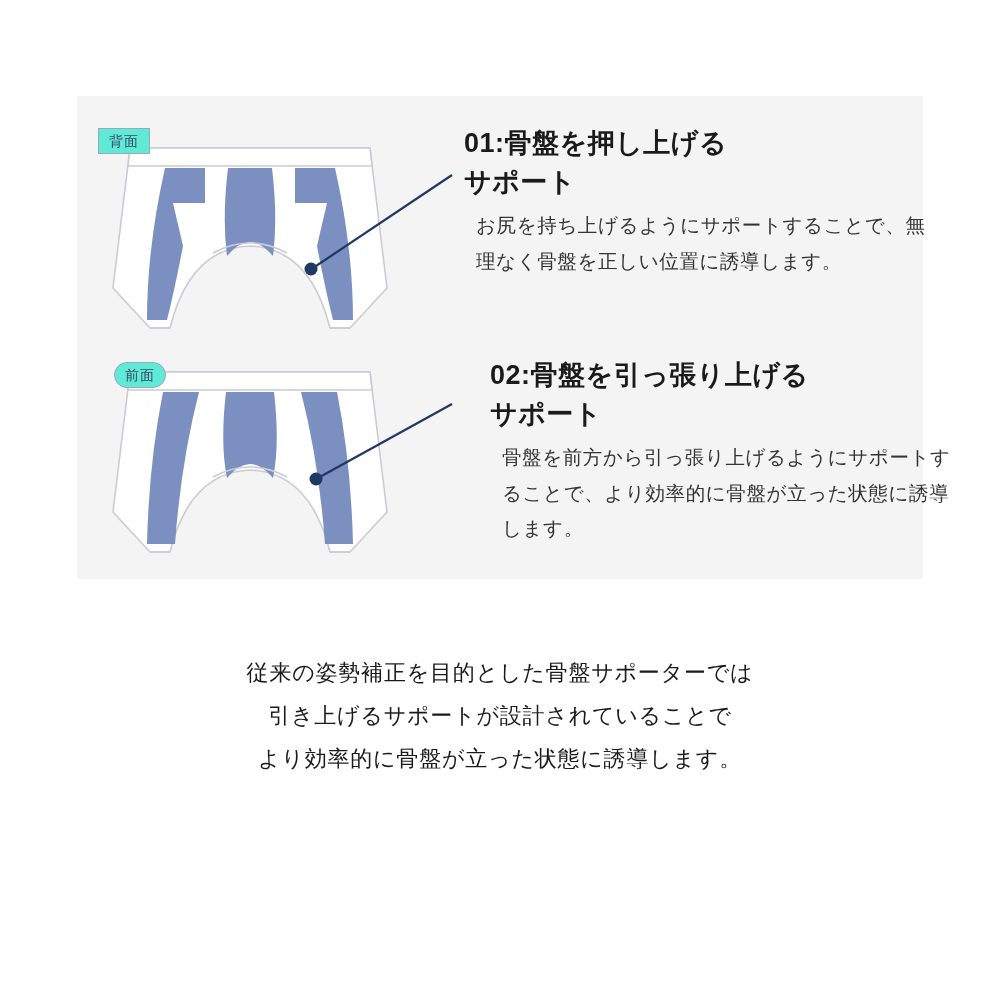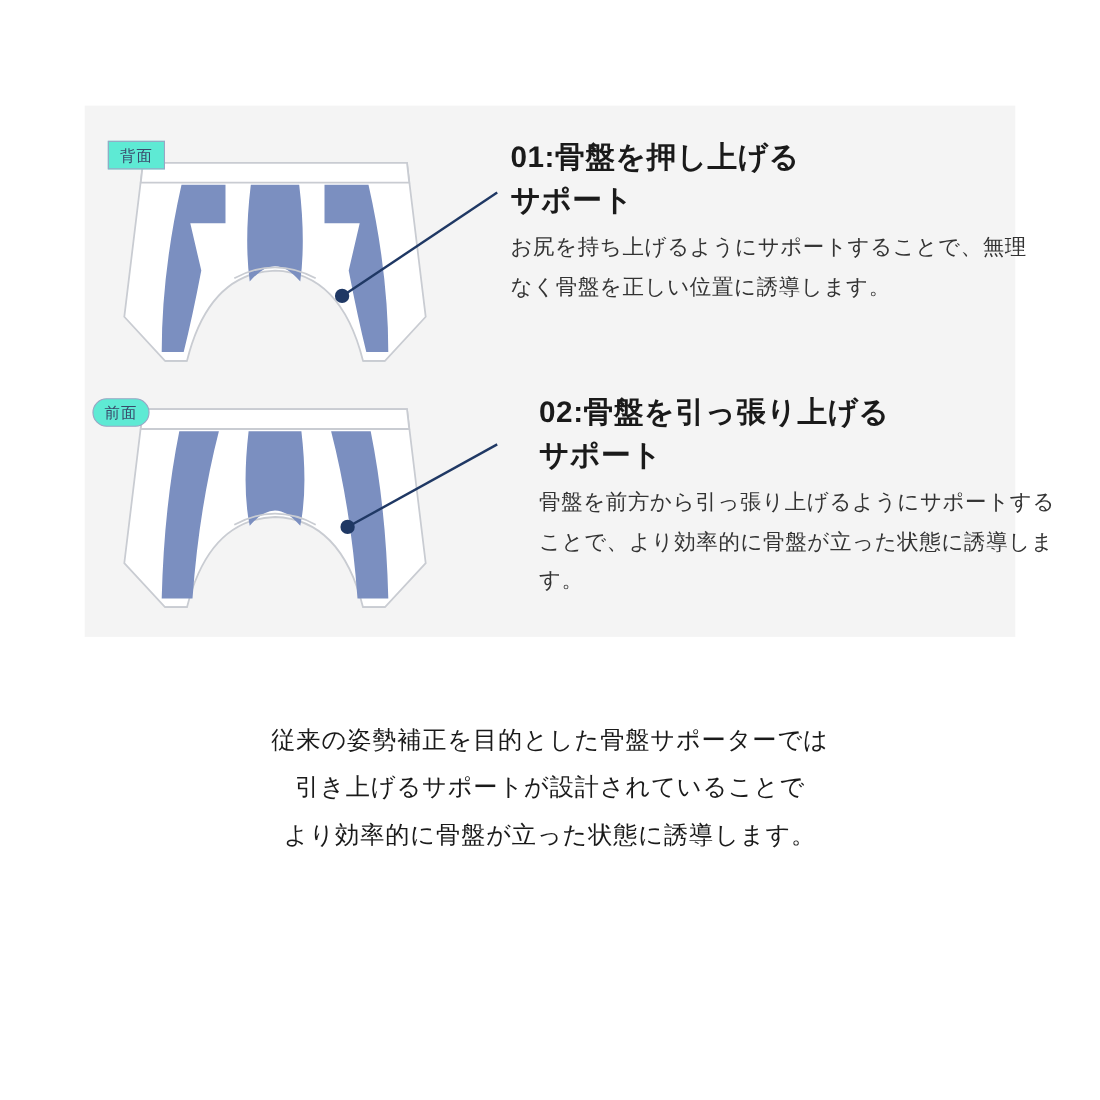--- a/index.html
+++ b/index.html
@@ -48,40 +48,40 @@
     border: 1px solid #9aa6c4;
     background: #5eead4;
     color: #3a4a6b;
     font-size: 14px;
     line-height: 24px;
     text-align: center;
     letter-spacing: 1px;
     box-sizing: border-box;
   }
   .view-tag.back  { left: 98px;  top: 128px; }
-  .view-tag.front { left: 84px;  top: 362px; border-radius: 13px; }
+  .view-tag.front { left: 114px;  top: 362px; border-radius: 13px; }
 
   
   .callout {
     position: absolute;
     width: 470px;
   }
   .callout.one { left: 464px; top: 124px; }
   .callout.two { left: 490px; top: 356px; }
 
   .callout h3 {
     margin: 0 0 6px 0;
     font-size: 27px;
     line-height: 1.45;
     font-weight: bold;
     letter-spacing: 0.5px;
     color: #1a1a1a;
   }
   .callout p {
-    margin: 4px 0 0 0;
+    margin: 4px 0 0 12px;
     font-size: 19.5px;
     line-height: 1.82;
     letter-spacing: 0.6px;
     color: #333333;
   }
 
   
   .leaders {
     position: absolute;
     left: 0;

